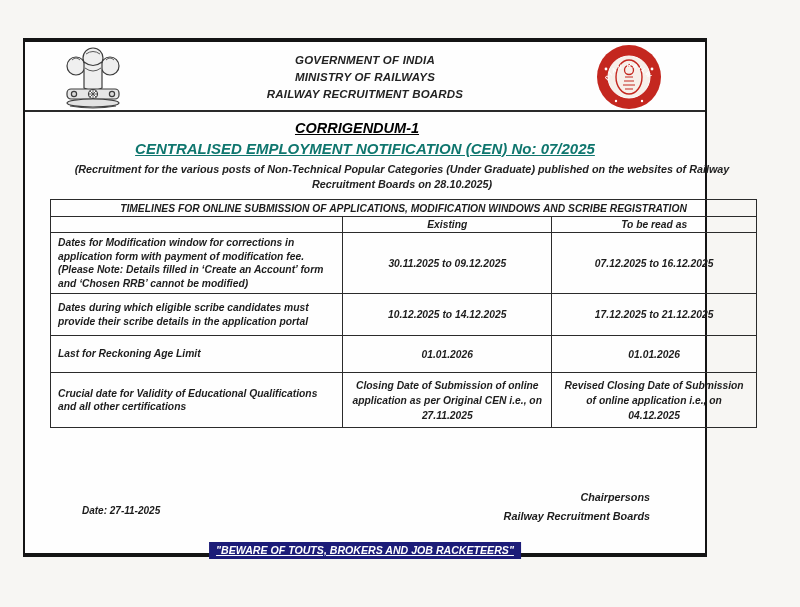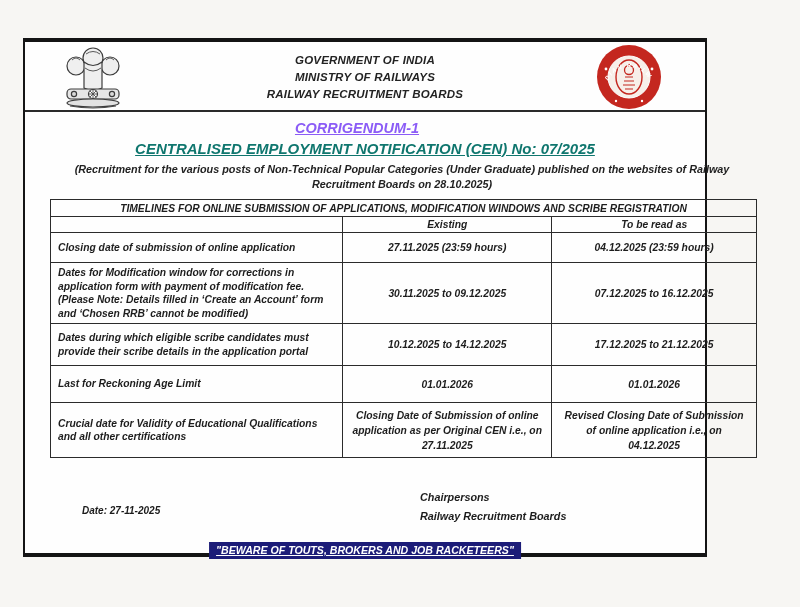--- a/index.html
+++ b/index.html
@@ -20,21 +20,21 @@
   .emblem { position:absolute; left:37px; top:2px; width:62px; height:66px; }
   .org-block {
     position:absolute; left:0; right:0; top:10px; text-align:center;
     font-weight:bold; font-size:11.5px; line-height:17px; color:#232323;
     letter-spacing:.2px;
   }
   .rail-logo { position:absolute; right:42px; top:1px; width:68px; height:68px; }
   
   .title-1 {
     position:absolute; left:0; right:16px; top:78px; text-align:center;
-    font-weight:bold; font-size:14.5px; text-decoration:underline; color:#8b5cf6;
+    font-weight:bold; font-size:14.5px; text-decoration:underline; color:#000000;
   }
   .title-2 {
     position:absolute; left:0; right:0; top:98px; text-align:center;
     font-weight:bold; font-size:15px; text-decoration:underline; color:#0f766e;
   }
   .subtitle {
     position:absolute; left:27px; width:700px; top:120px; text-align:center;
     font-weight:bold; font-size:10.8px; line-height:15px; color:#222;
   }
   
@@ -51,21 +51,21 @@
   td.lbl { text-align:left; padding:3px 8px 3px 7px; line-height:13.5px; }
   td.val { text-align:center; padding:2px 8px; line-height:15px; }
   .c1 { width:41.4%; } .c2 { width:29.6%; } .c3 { width:29%; }
   tr.h1 td { height:30px; } tr.h2 td { height:31px; } tr.h3 td { height:49px; }
   tr.h4 td { height:42px; } tr.h5 td { height:37px; } tr.h6 td { height:55px; }
   
   .date-line {
     position:absolute; left:57px; top:463px; font-weight:bold; font-size:10px;
   }
   .signatory {
-    position:absolute; right:55px; top:446px; width:230px; text-align:left;
+    position:absolute; right:55px; top:446px; width:230px; text-align:right;
     font-weight:bold; font-size:10.8px; line-height:19px;
   }
   .banner {
     position:absolute; left:50%; transform:translateX(-50%); top:500px;
     padding:2px 7px 3px 7px; font-weight:bold; font-size:10.6px;
     color:#ffffff; text-decoration:underline; white-space:nowrap;
   }
 </style>
 </head>
 <body>
@@ -135,25 +135,20 @@
       </colgroup>
     <tbody>
       <tr>
         <td class="caption-cell" colspan="3">TIMELINES FOR ONLINE SUBMISSION OF APPLICATIONS, MODIFICATION WINDOWS AND SCRIBE REGISTRATION</td>
       </tr>
       <tr>
         <td class="colhead"></td>
         <td class="colhead">Existing</td>
         <td class="colhead">To be read as</td>
       </tr>
-      <tr class="h1">
-        <td class="lbl">Closing date of submission of online application</td>
-        <td class="val">27.11.2025 (23:59 hours)</td>
-        <td class="val">04.12.2025 (23:59 hours)</td>
-      </tr>
       <tr class="h3">
         <td class="lbl">Dates for Modification window for corrections in application form with payment of modification fee. (Please Note: Details filled in ‘Create an Account’ form and ‘Chosen RRB’ cannot be modified)</td>
         <td class="val">30.11.2025 to 09.12.2025</td>
         <td class="val">07.12.2025 to 16.12.2025</td>
       </tr>
       <tr class="h4">
         <td class="lbl">Dates during which eligible scribe candidates must provide their scribe details in the application portal</td>
         <td class="val">10.12.2025 to 14.12.2025</td>
         <td class="val">17.12.2025 to 21.12.2025</td>
       </tr>

